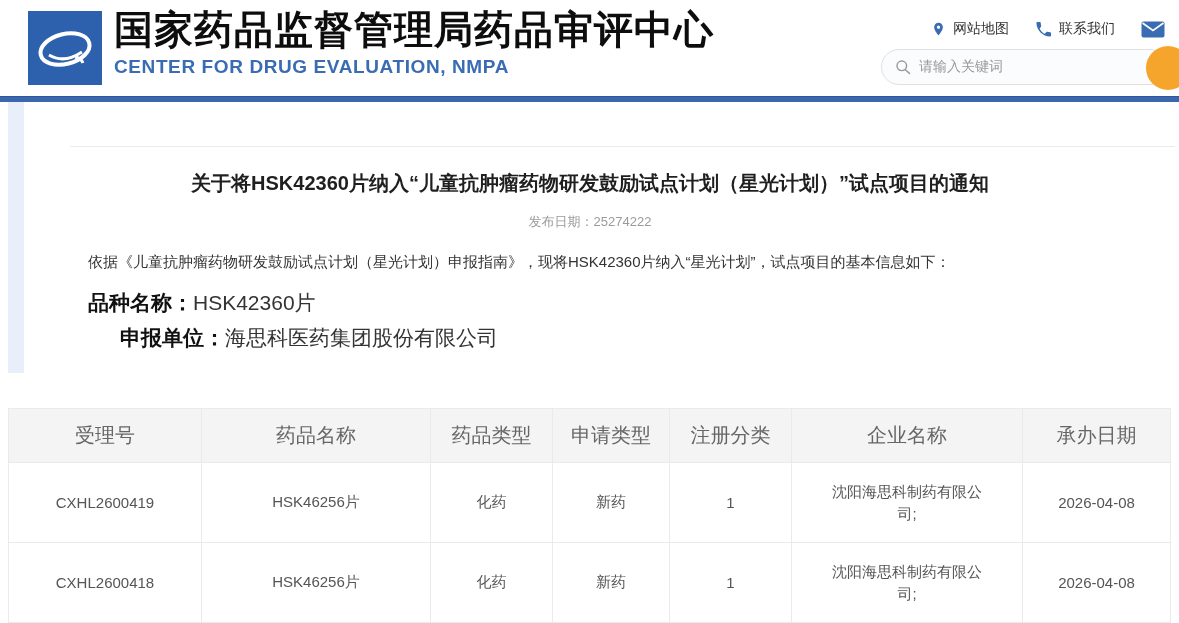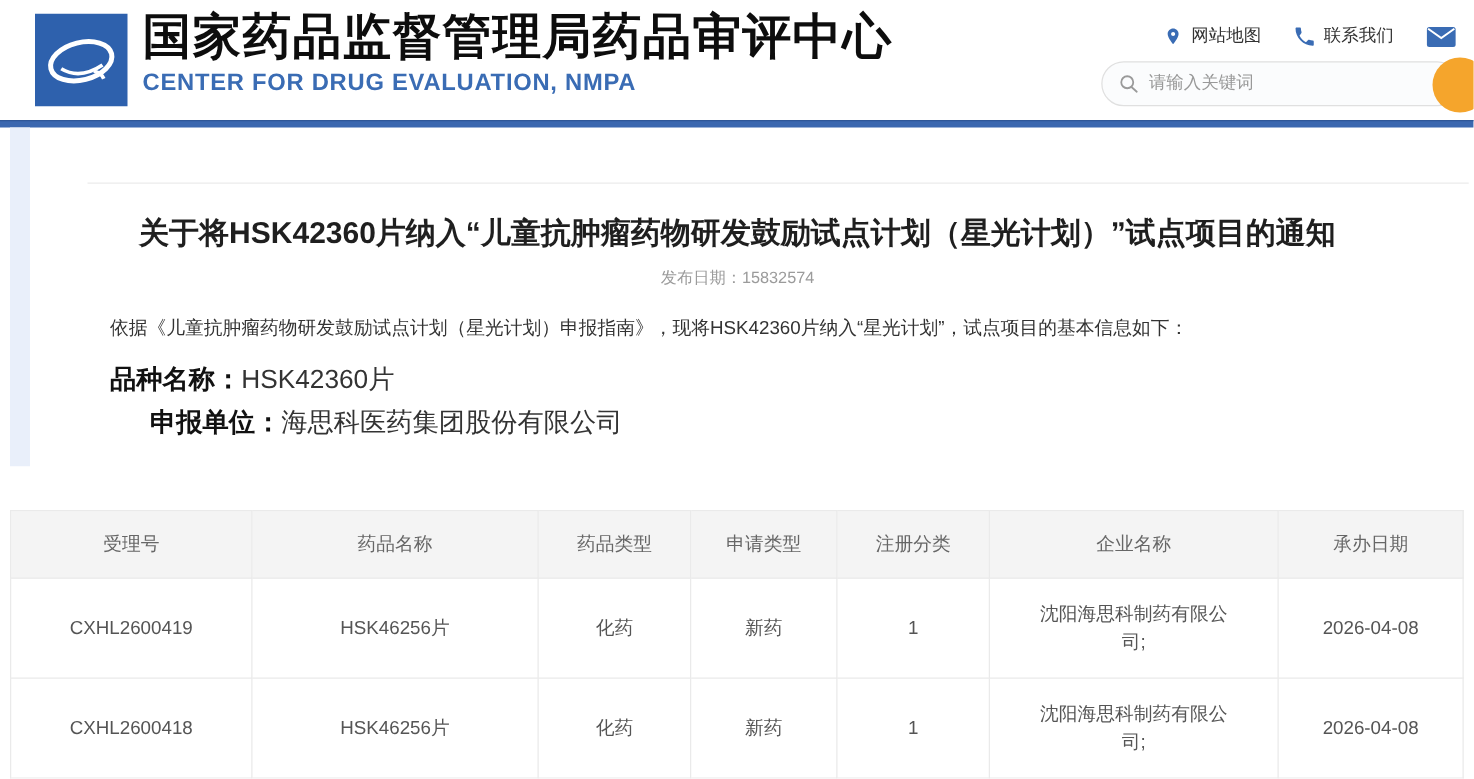--- a/index.html
+++ b/index.html
@@ -28,32 +28,32 @@
   .blue-bar { position:absolute; left:0; top:96px; width:1179px; height:6px; background:#3b67af; border-top:1px solid #2f5697; }
 
   
   .left-strip { position:absolute; left:8px; top:102px; width:16px; height:271px; background:#e9effa; }
 
   .breadcrumb { position:absolute; left:68px; top:114px; display:flex; align-items:center; gap:7px; font-size:13.5px; color:#333; }
   .breadcrumb svg { display:block; }
   .breadcrumb .path { cursor:pointer; }
   .crumb-sep { position:absolute; left:70px; top:146px; width:1105px; border-top:1px solid #ebebeb; }
 
-  .article-title { position:absolute; left:30px; top:170px; width:1120px; text-align:center; font-size:24px; font-weight:bold; color:#1f1f1f; white-space:nowrap; }
+  .article-title { position:absolute; left:30px; top:170px; width:1120px; text-align:center; font-size:20px; font-weight:bold; color:#1f1f1f; white-space:nowrap; }
   .pub-date { position:absolute; left:30px; top:213px; width:1120px; text-align:center; font-size:13px; color:#9b9b9b; }
 
   .article-paragraph { position:absolute; left:88px; top:253px; width:1070px; font-size:15px; color:#333; white-space:nowrap; }
   .field-line { position:absolute; left:88px; font-size:21px; color:#333; white-space:nowrap; }
   .field-line .lab { font-weight:bold; color:#111; }
   .f1 { top:289px; } .f2 { top:324px;margin-left:32px; } .f3 { top:358px; }
 
   
   table.apps { position:absolute; left:8px; top:408px; width:1162px; border-collapse:collapse; table-layout:fixed; background:#fff; }
   table.apps th, table.apps td { border:1px solid #eaeaea; text-align:center; vertical-align:middle; font-weight:normal; }
-  table.apps th { height:54px; background:#f4f4f4; color:#666; font-size:15px; }
+  table.apps th { height:54px; background:#f4f4f4; color:#666; font-size:20px; }
   table.apps td { height:80px; color:#555; font-size:15px; }
   table.apps td.company { padding:0 36px; line-height:1.45; word-break:break-all; }
 </style>
 </head>
 <body>
 
 <div id="page">
 
   <div class="header">
     <div class="logo">
@@ -103,21 +103,21 @@
     <button class="search-btn"></button>
   </div>
 
   <div class="blue-bar"></div>
 
   <div class="left-strip"></div>
 
   <div class="crumb-sep"></div>
 
   <div class="article-title">关于将HSK42360片纳入“儿童抗肿瘤药物研发鼓励试点计划（星光计划）”试点项目的通知</div>
-  <div class="pub-date">发布日期：15832574</div>
+  <div class="pub-date">发布日期：25274222</div>
 
   <div class="article-paragraph">依据《儿童抗肿瘤药物研发鼓励试点计划（星光计划）申报指南》，现将HSK42360片纳入“星光计划”，试点项目的基本信息如下：</div>
 
   <div class="field-line f1">
     <span class="lab">品种名称：</span><span>HSK42360片</span>
   </div>
   <div class="field-line f2">
     <span class="lab">申报单位：</span><span>海思科医药集团股份有限公司</span>
   </div>
 

